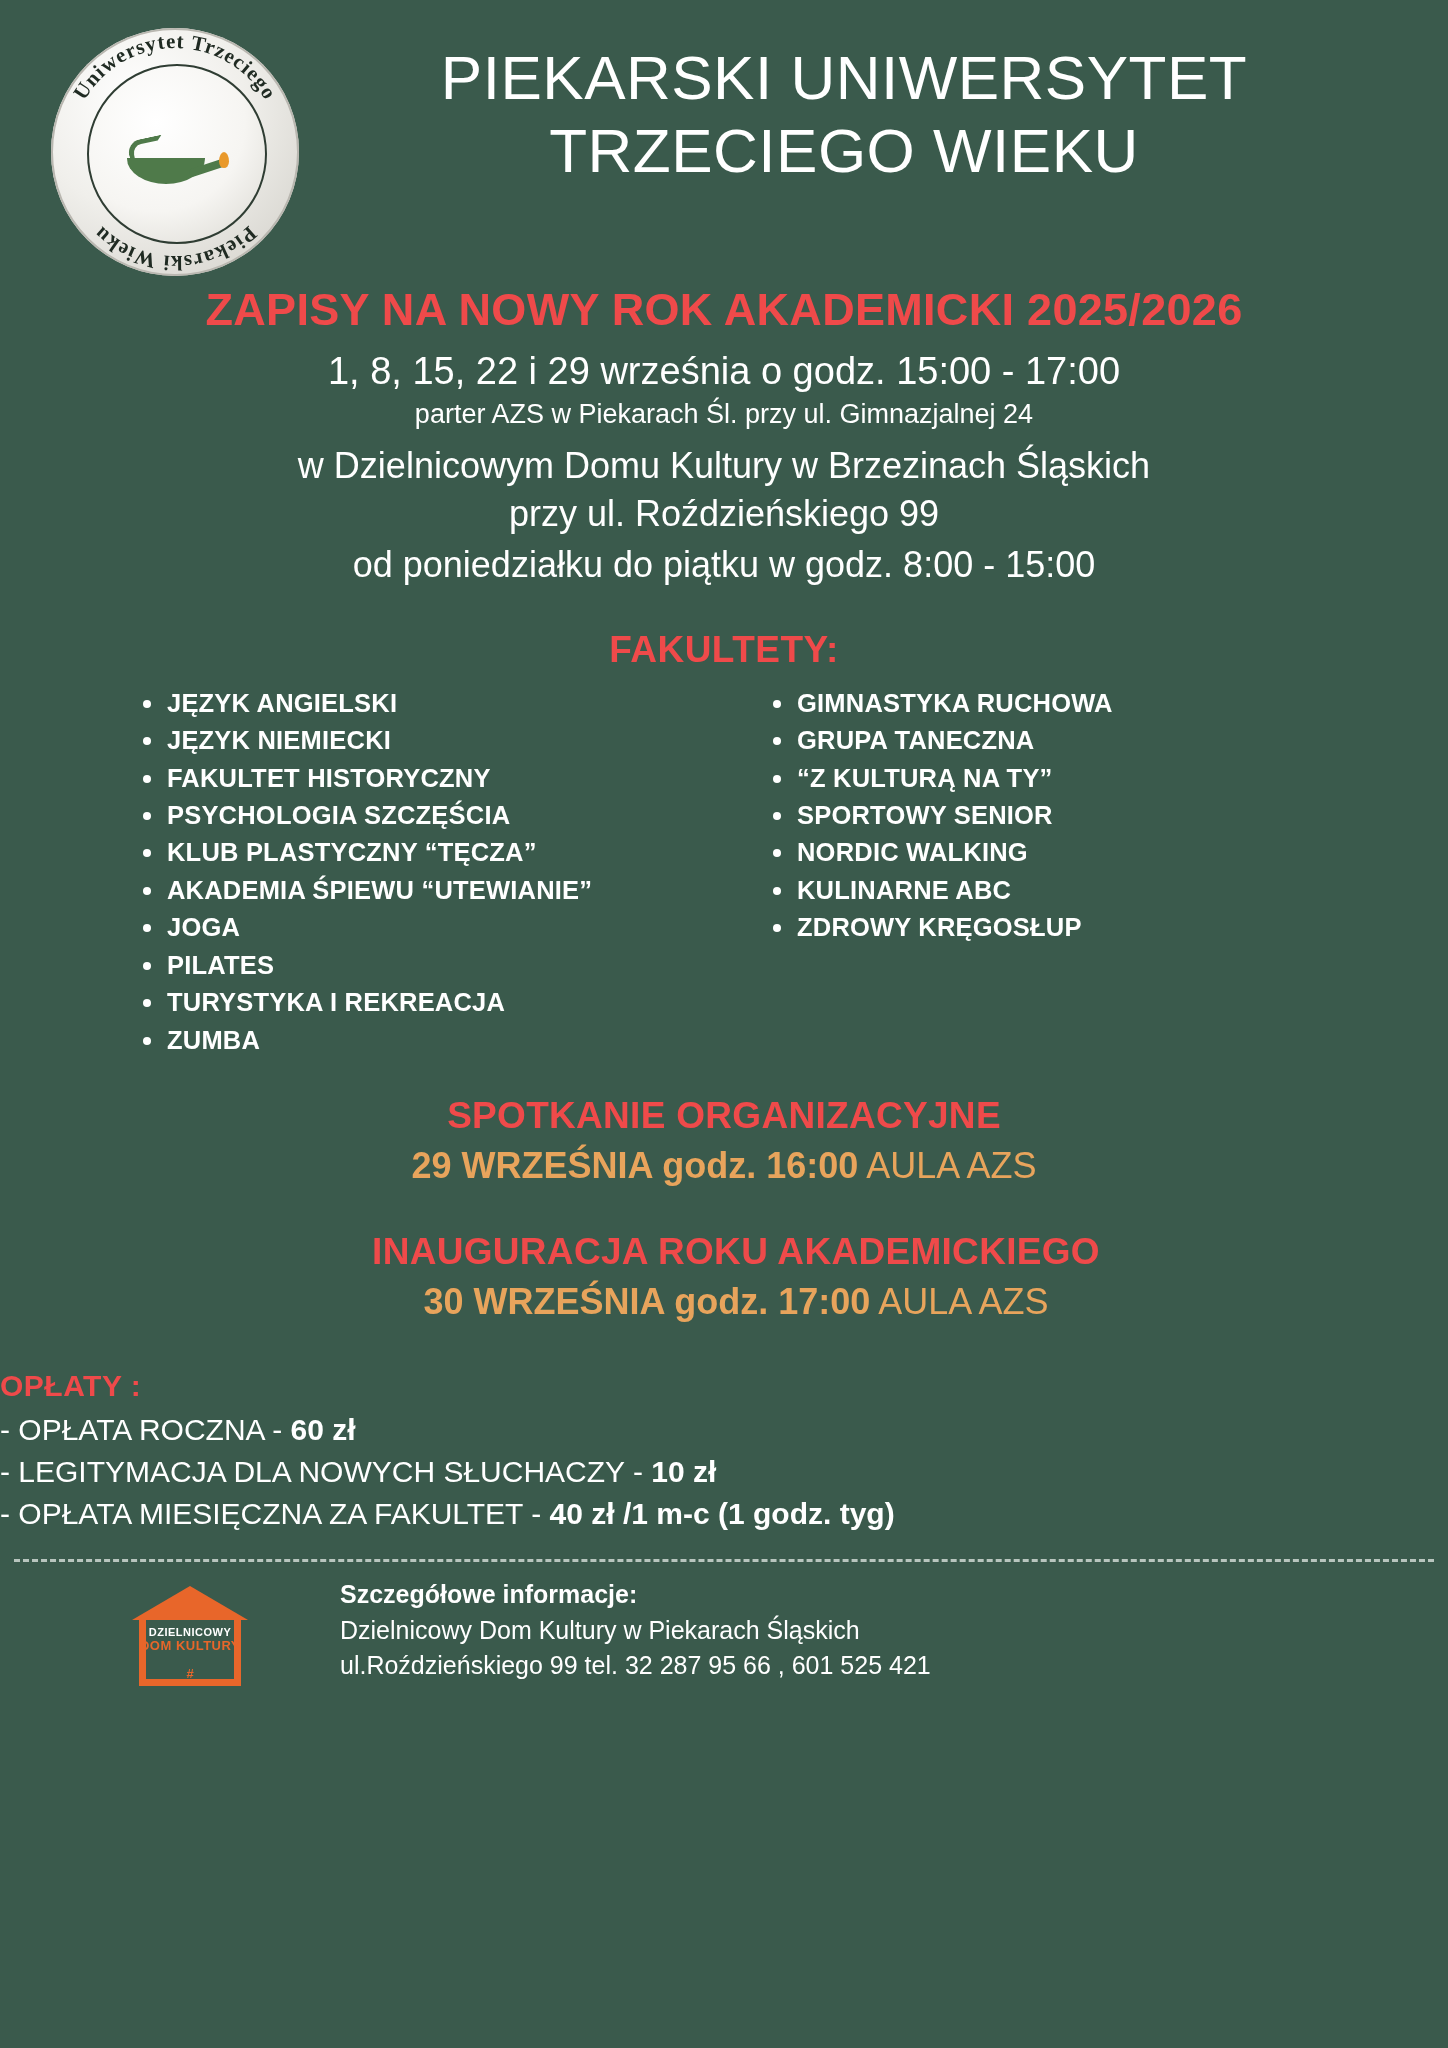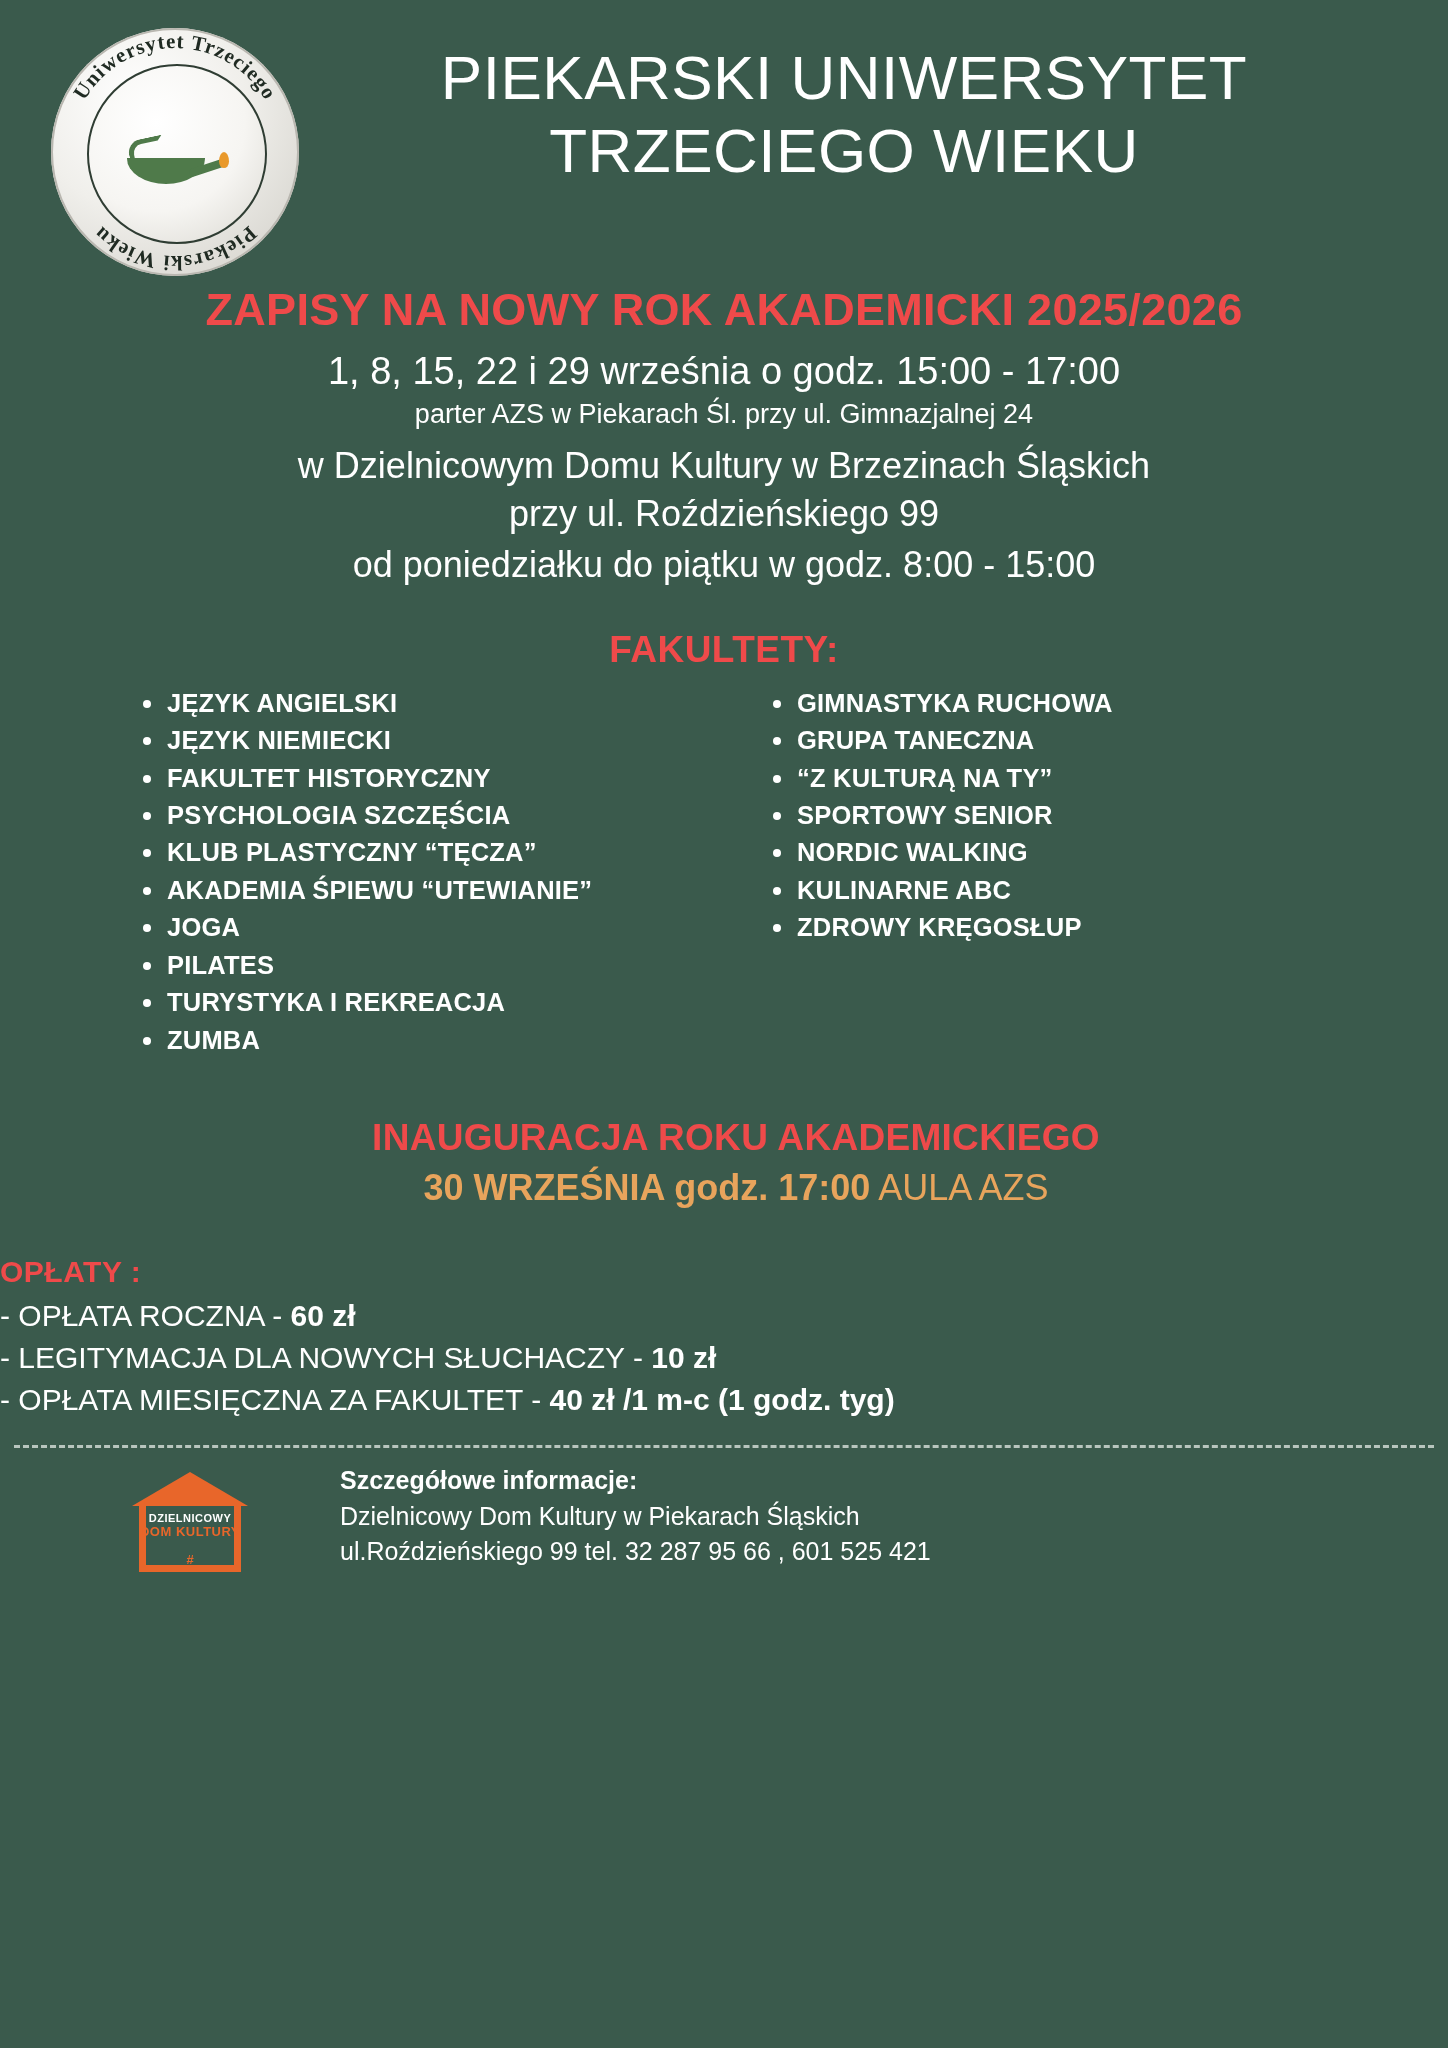--- a/index.html
+++ b/index.html
@@ -225,21 +225,21 @@
     font-size: 36px;
     color: #e8a45c;
   }
   .event-sub b {
     font-weight: bold;
   }
   .event-sub .light {
     font-weight: normal;
   }
   .event-block.second {
-    margin-top: 58px;
+    margin-top: 44px;
     padding-left: 24px;
   }
 
   
   .fees {
     margin-top: 46px;
   }
   .fees-title {
     color: #ef4a4a;
     font-weight: bold;
@@ -414,20 +414,27 @@
         <li>GRUPA TANECZNA</li>
         <li>“Z KULTURĄ NA TY”</li>
         <li>SPORTOWY SENIOR</li>
         <li>NORDIC WALKING</li>
         <li>KULINARNE ABC</li>
         <li>ZDROWY KRĘGOSŁUP</li>
       </ul>
     </div>
   </div>
 
+  <div class="event-block">
+    <div class="event-title">SPOTKANIE ORGANIZACYJNE</div>
+    <div class="event-sub">
+      <b>29 WRZEŚNIA godz. 16:00</b>
+      <span class="light">AULA AZS</span>
+    </div>
+  </div>
 
   <div class="event-block second">
     <div class="event-title">INAUGURACJA ROKU AKADEMICKIEGO</div>
     <div class="event-sub">
       <b>30 WRZEŚNIA godz.  17:00</b>
       <span class="light">AULA AZS</span>
     </div>
   </div>
 
   <div class="fees">

